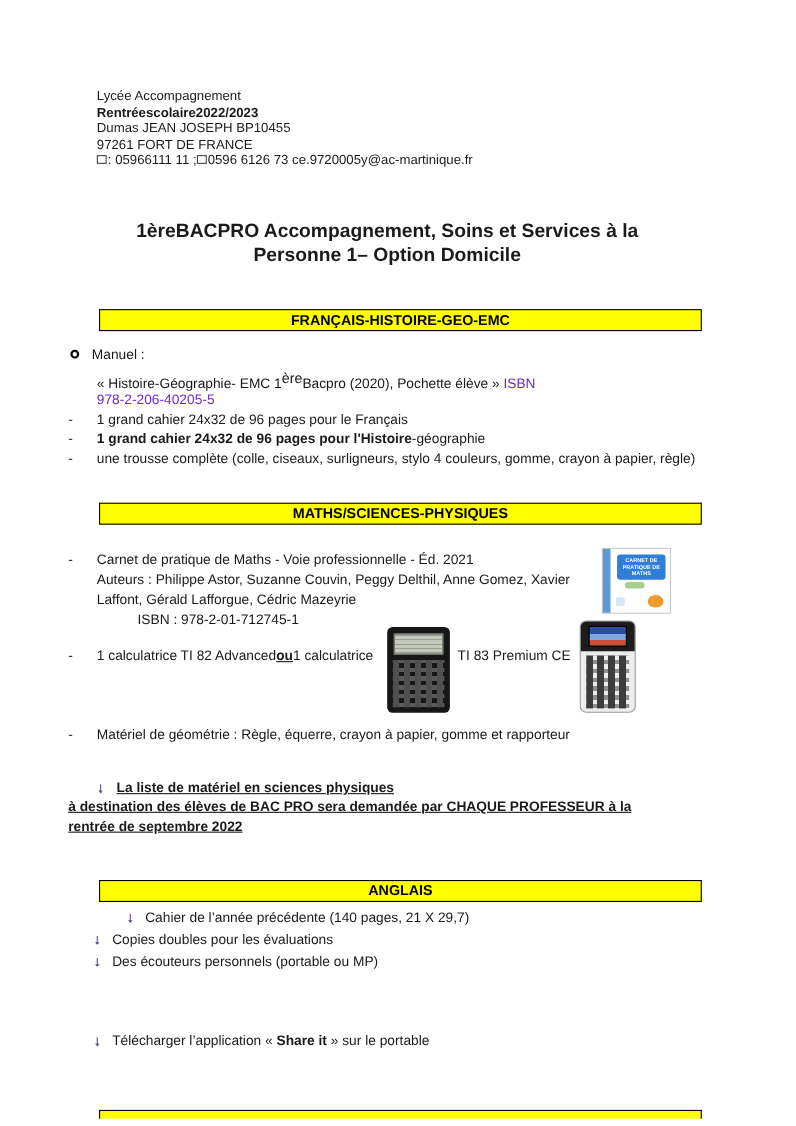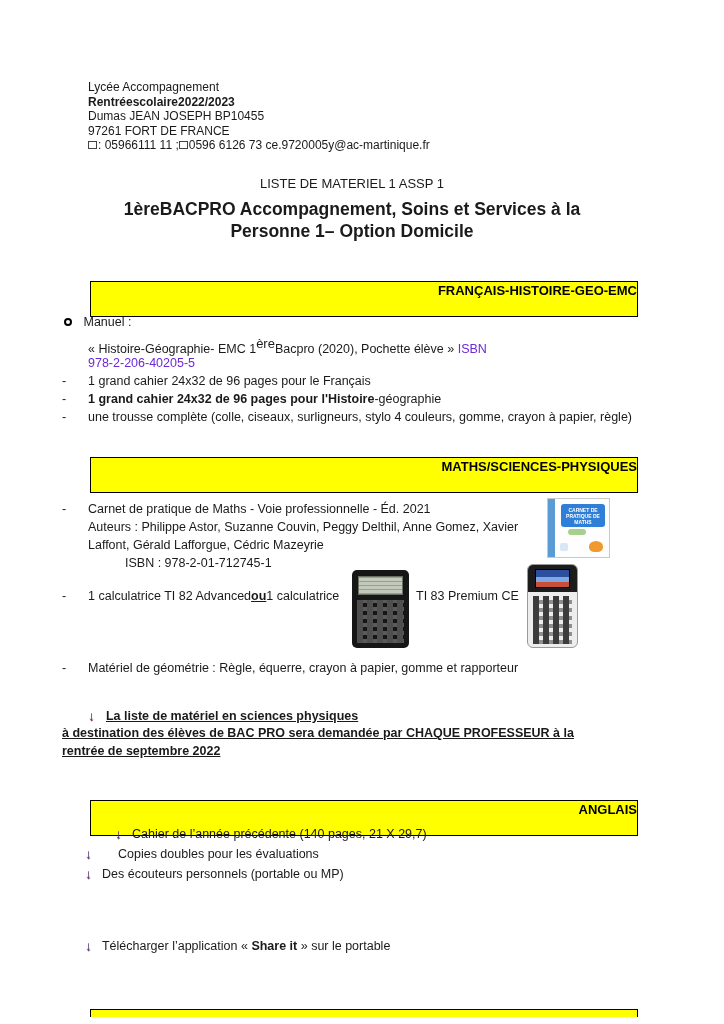--- a/index.html
+++ b/index.html
@@ -11,22 +11,22 @@
   
   .hdr { left:88px; top:80px; font-size:12px; line-height:14.5px; }
   .hdr .bold { font-weight:bold; }
   .glyphbox { display:inline-block; width:9px; height:8px; border:1px solid #444; margin-right:1px; position:relative; top:0px; }
 
   
   .subtitle { left:0; top:176px; width:704px; text-align:center; font-size:13px; }
   .maintitle { left:0; top:198px; width:704px; text-align:center; font-size:17.5px; font-weight:bold; line-height:22px; }
 
   
-  .banner { left:90px; width:548px; height:36px; background:#ffff00; border:1.5px solid #000;
-            text-align:right; font-weight:bold; font-size:13px; line-height:17px; color:#000; }
+  .banner { left:90px; width:548px; height:20px; background:#ffff00; border:1.5px solid #000;
+            text-align:center; font-weight:bold; font-size:13px; line-height:17px; color:#000; }
 
   .txt { font-size:12.5px; }
   .gray { color:#6d28d9; }
   .b { font-weight:bold; }
   .u { text-decoration:underline; }
 
   .circle-bullet { display:inline-block; width:8px; height:8px; border:2px solid #000; border-radius:50%; }
 
   .dash-col { width:26px; display:inline-block; }
   .dash-item { left:62px; font-size:12.5px; }
@@ -74,21 +74,20 @@
   <div class="abs hdr">
     <div>Lycée Accompagnement</div>
     <div class="bold">Rentréescolaire2022/2023</div>
     <div>Dumas JEAN JOSEPH BP10455</div>
     <div>97261 FORT DE FRANCE</div>
     <div>
       <span class="glyphbox"></span><span>: 05966111 11 ;</span><span class="glyphbox"></span><span>0596 6126 73 </span><span>ce.9720005y@ac-martinique.fr</span>
     </div>
   </div>
 
-  <div class="abs subtitle">LISTE DE MATERIEL 1 ASSP 1</div>
   <div class="abs maintitle">
     <div>1èreBACPRO Accompagnement, Soins et Services à la</div>
     <div>Personne 1– Option Domicile</div>
   </div>
 
   <div class="abs banner" style="top:281px;">FRANÇAIS-HISTOIRE-GEO-EMC</div>
 
   <div class="abs txt" style="left:64px; top:315px;">
     <span class="circle-bullet"></span>
     <span style="margin-left:8px;">Manuel :</span>
@@ -156,21 +155,21 @@
   <div class="abs note u" style="left:62px; top:744px;">rentrée de septembre 2022</div>
 
   <div class="abs banner" style="top:800px;">ANGLAIS</div>
 
   <div class="abs txt" style="left:85px; top:826px;margin-left:30px;">
     <span class="arrow">↓</span>
     <span style="margin-left:7px;">Cahier de l’année précédente (140 pages, 21 X 29,7)</span>
   </div>
   <div class="abs txt" style="left:85px; top:846px;">
     <span class="arrow">↓</span>
-    <span style="margin-left:23px;">Copies doubles pour les évaluations</span>
+    <span style="margin-left:7px;">Copies doubles pour les évaluations</span>
   </div>
   <div class="abs txt" style="left:85px; top:866px;">
     <span class="arrow">↓</span>
     <span style="margin-left:7px;">Des écouteurs personnels (portable ou MP)</span>
   </div>
   <div class="abs txt" style="left:85px; top:938px;">
     <span class="arrow">↓</span>
     <span style="margin-left:7px;">Télécharger l’application « </span><span class="b">Share it</span><span> » sur le portable</span>
   </div>
 

